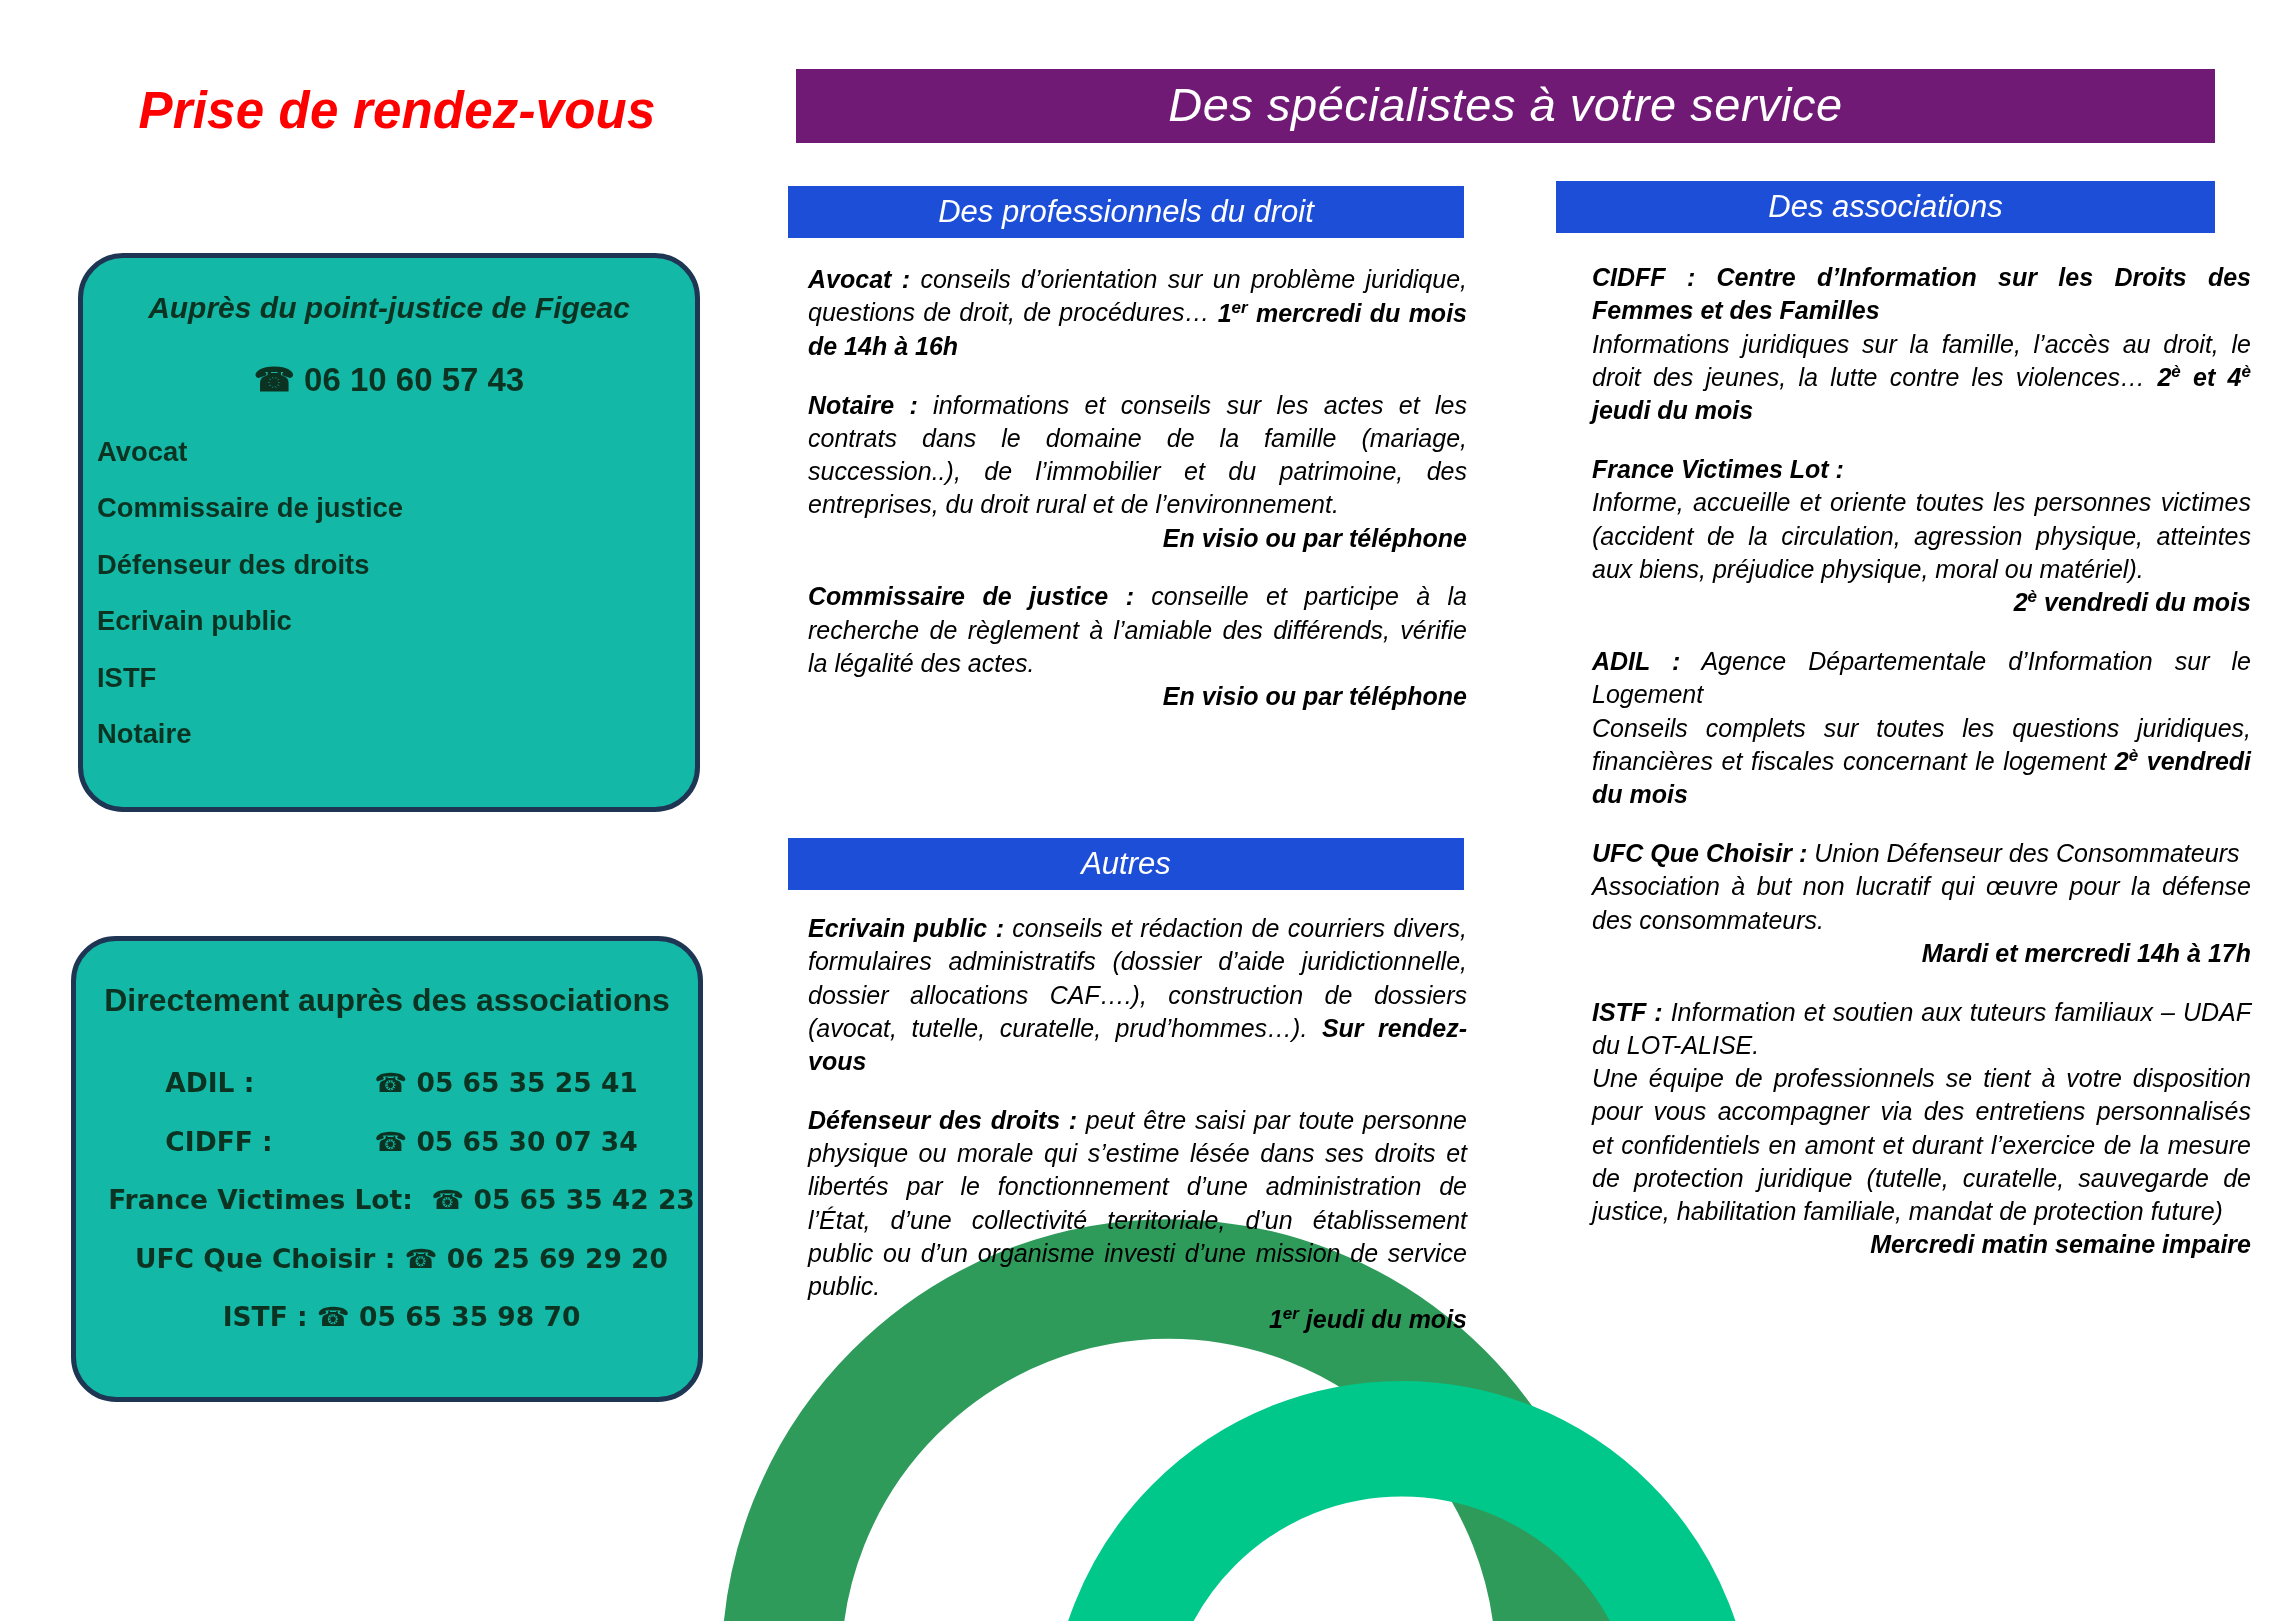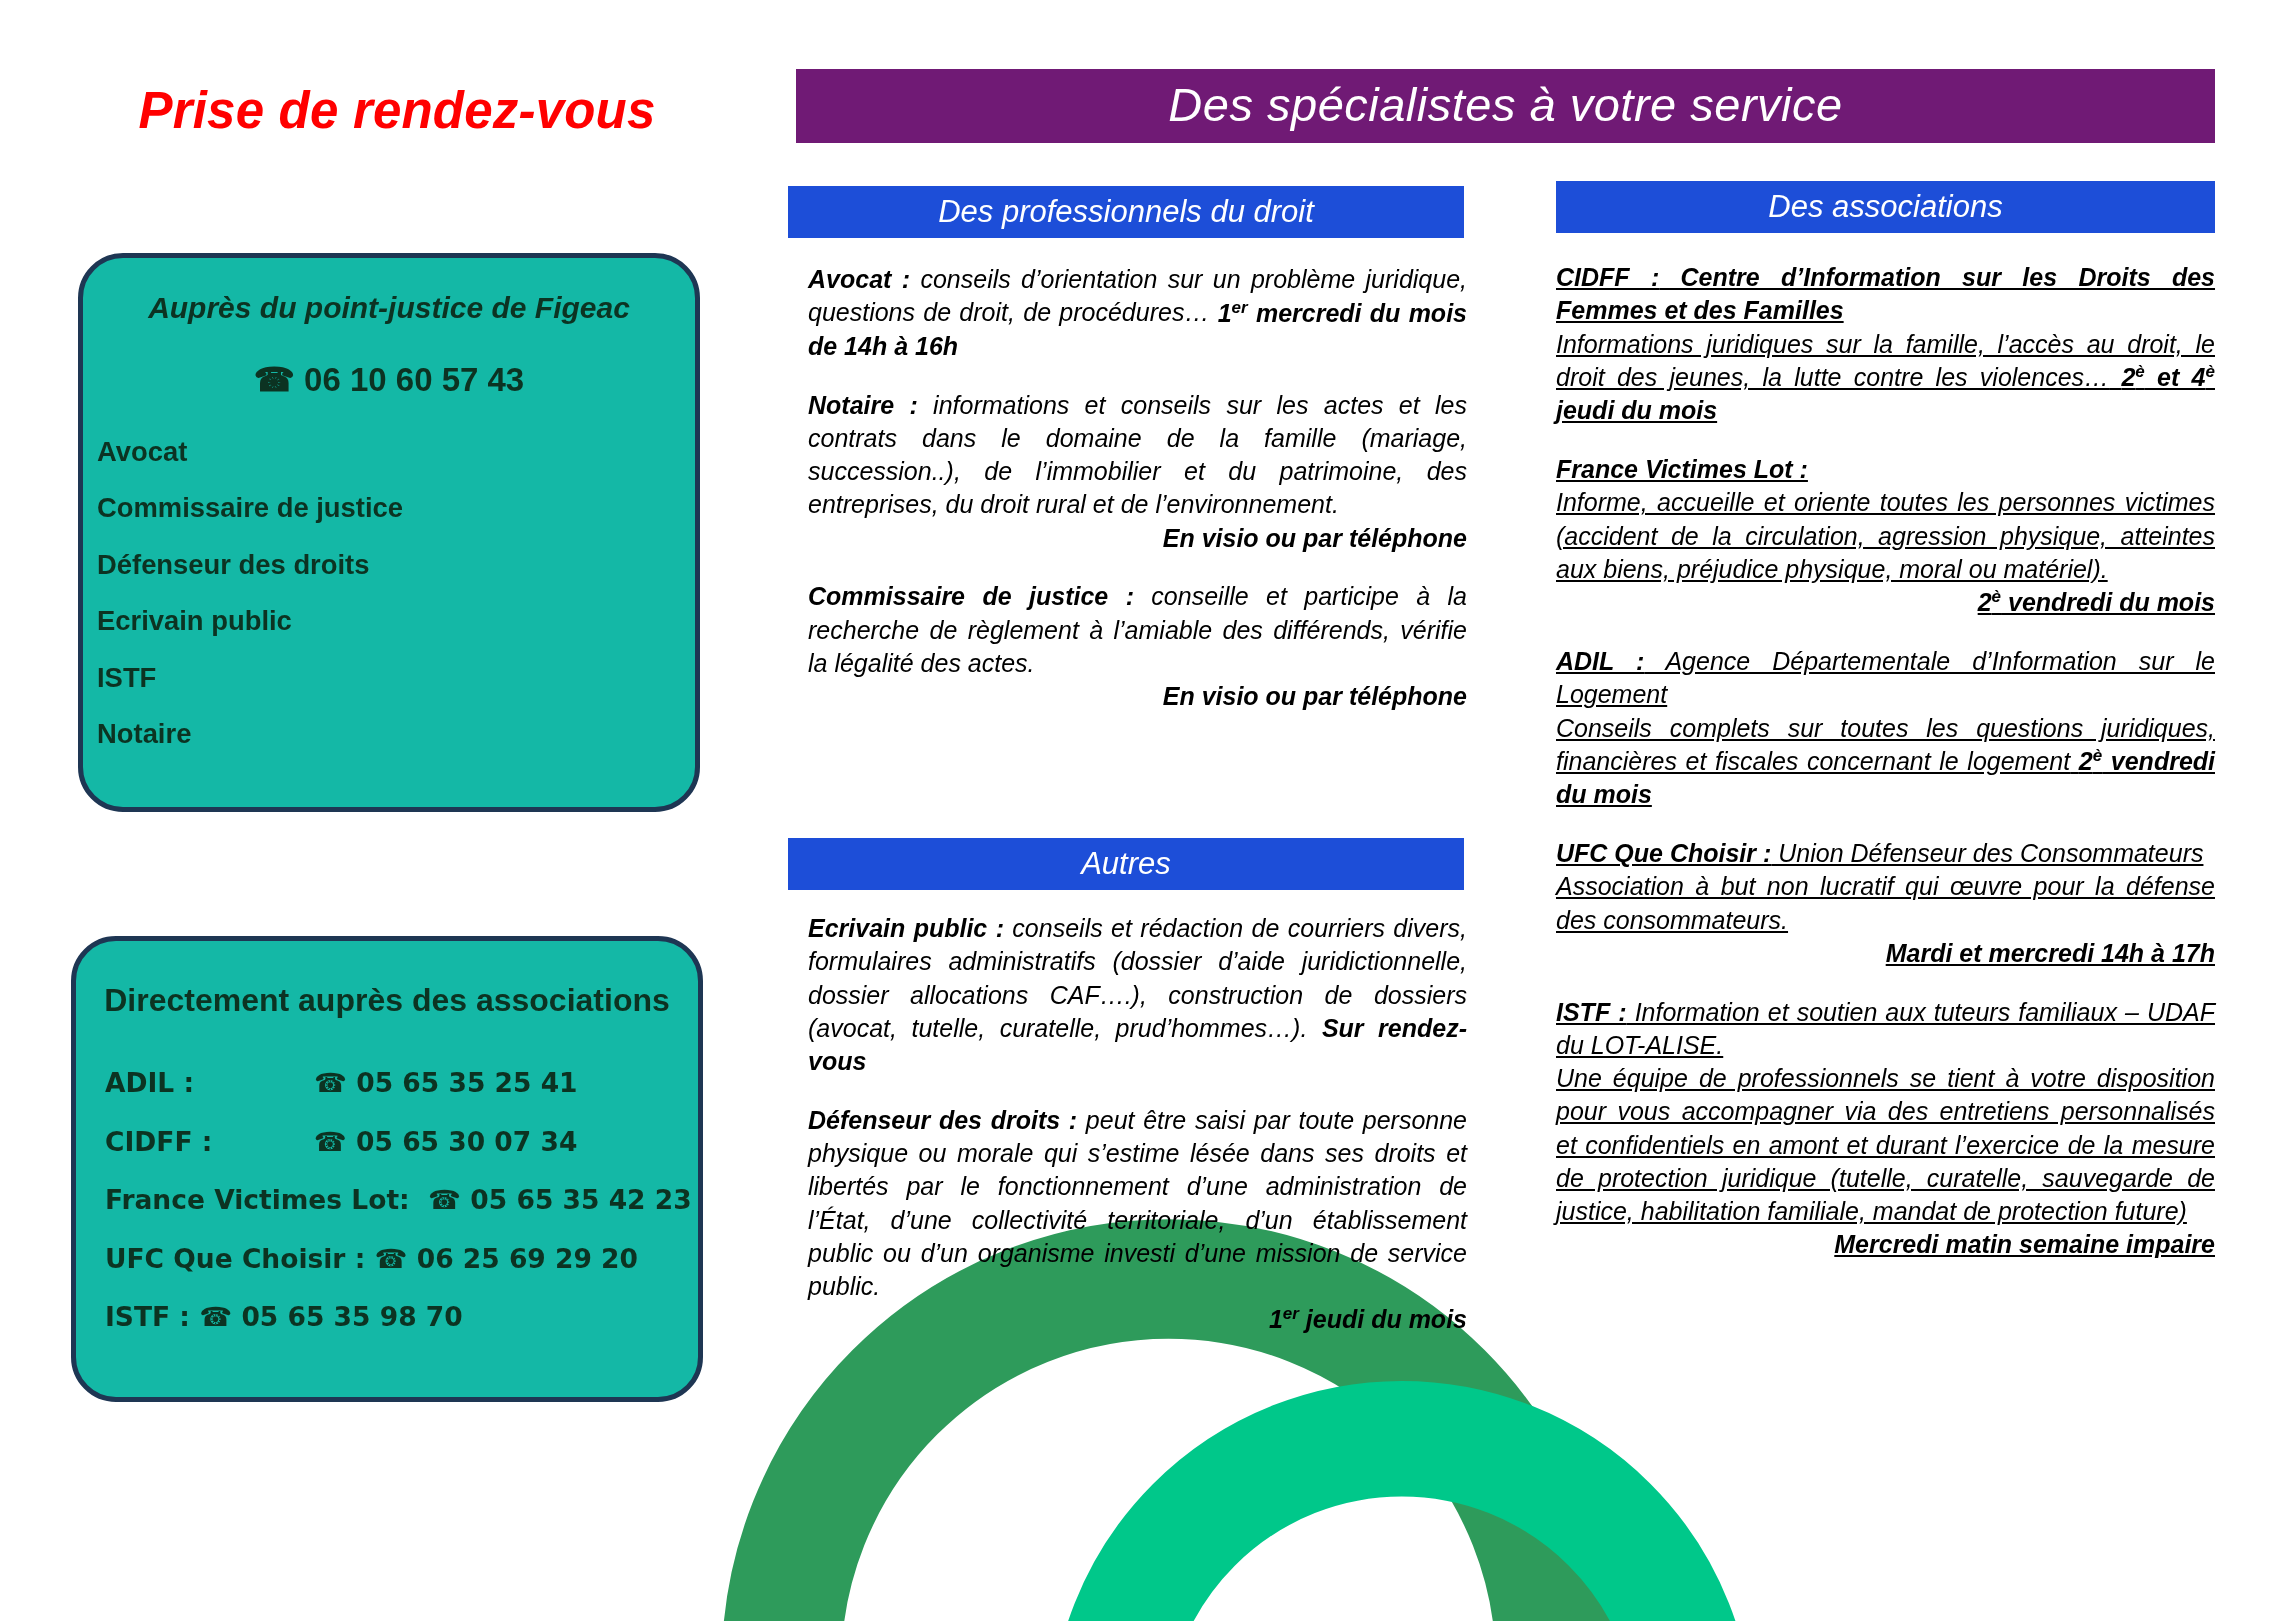--- a/index.html
+++ b/index.html
@@ -81,20 +81,21 @@
     font-size: 27.4px;
     font-weight: bold;
     margin-bottom: 29px;
     line-height: 1.0;
   }
 
   .contact-list {
     margin: 51px 0 0 0;
     padding: 0 0 0 29px;
     list-style: none;
+    text-align: center;
   }
   .contact-list li {
     color: #0C3322;
     font-size: 26.5px;
     font-weight: bold;
     margin-bottom: 32px;
     line-height: 1.0;
     white-space: pre;
   }
   .ph { font-family: "DejaVu Sans", sans-serif; }
@@ -139,21 +140,21 @@
   .col {
     position: absolute;
     color: #000000;
     font-size: 25px;
     font-style: italic;
     text-align: justify;
     line-height: 1.33;
   }
   .col-mid   { left: 808px;  top: 263px; width: 659px; }
   .col-mid2  { left: 808px;  top: 912px; width: 659px; }
-  .col-right { left: 1556px; top: 261px; width: 659px; text-decoration: underline; }
+  .col-right { left: 1592px; top: 261px; width: 659px; }
 
   .col p { margin: 0 0 25.5px 0; }
   .col p:last-child { margin-bottom: 0; }
   .lbl { font-weight: bold; }
   .right-when {
     display: block;
     text-align: right;
     font-weight: bold;
   }
   .inline-when { font-weight: bold; }

